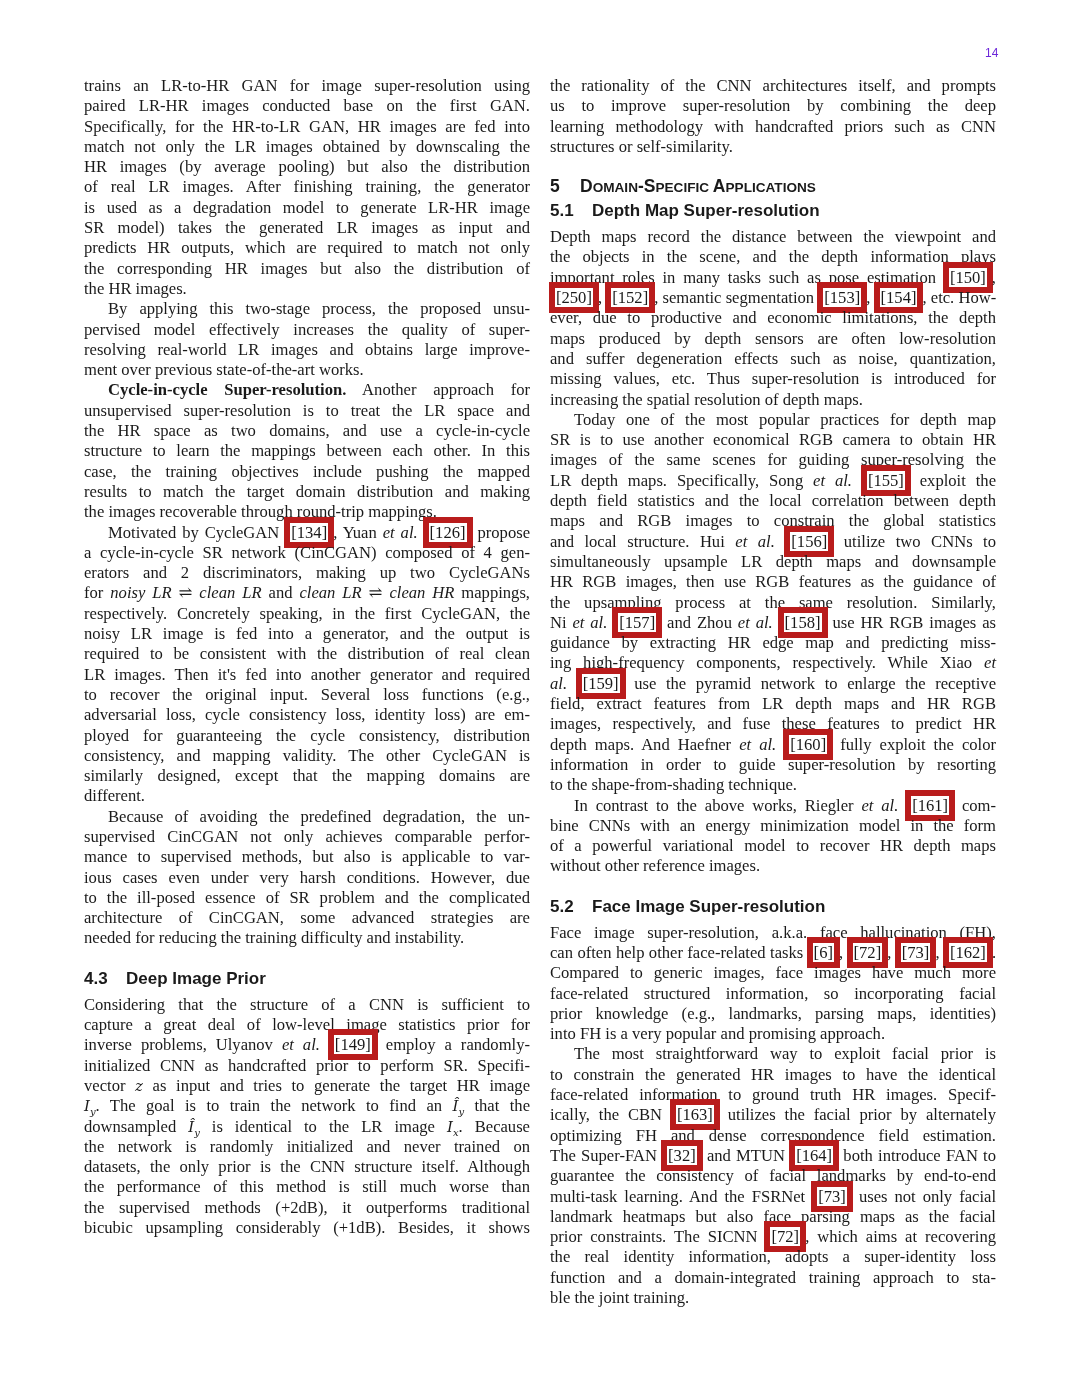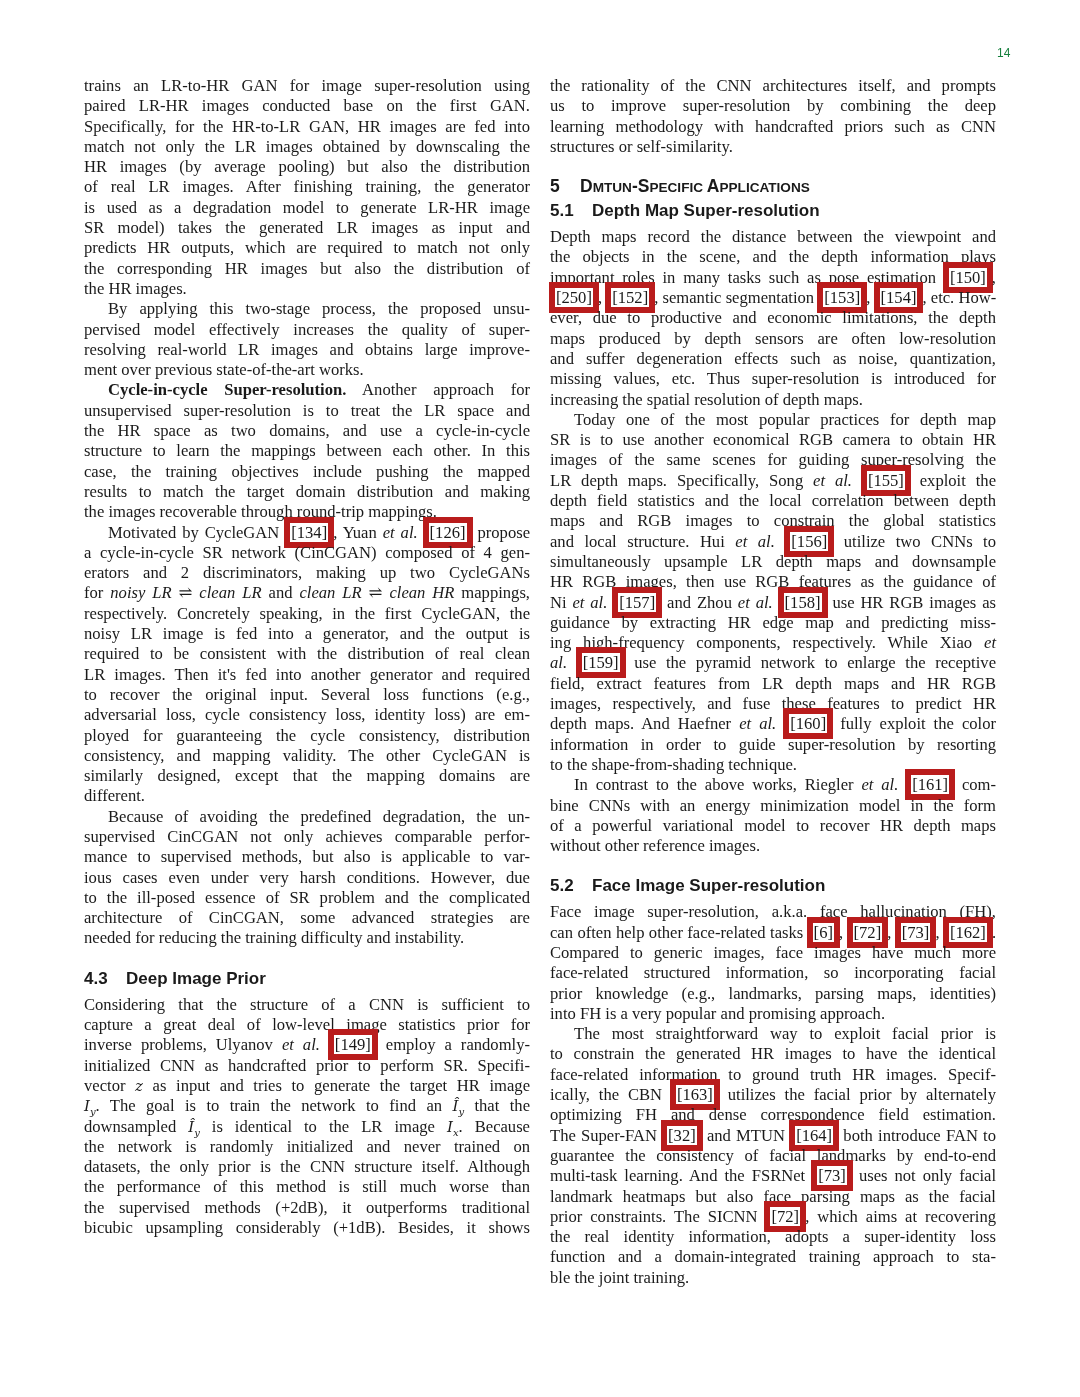--- a/index.html
+++ b/index.html
@@ -1,19 +1,19 @@
 <!DOCTYPE html>
 <html><head>
 <meta charset="utf-8">
 <style>
   html, body { margin: 0; padding: 0; background: #ffffff; }
   body { width: 1080px; height: 1397px; position: relative; overflow: hidden;
          font-family: "Liberation Serif", "DejaVu Serif", serif; color: #1a1a1a; }
   .page-number { position: absolute; top: 46px; left: 985px; width: 40px;
-         font-family: "Liberation Sans", "DejaVu Sans", sans-serif; font-size: 12px; color: #15803d; margin-left: 12px; }
+         font-family: "Liberation Sans", "DejaVu Sans", sans-serif; font-size: 12px; color: #6d28d9; }
   .col { position: absolute; top: 76px; width: 446px; }
   .col-left { left: 84px; }
   .col-right { left: 550px; }
   .line { font-size: 16.6px; line-height: 20.3px; height: 20.3px; white-space: nowrap;
           text-align: justify; text-align-last: justify; }
   .line.last { text-align-last: left; }
   .line.indent { text-indent: 24px; }
   .cite { border: 6px solid #b91c1c; padding: 0 1px; margin: 0 -1px; }
   .ital { font-style: italic; }
   .bold { font-weight: bold; }
@@ -120,21 +120,21 @@
 
 <div class="col col-right">
   <div id="rp1">
       <div class="line">the rationality of the CNN architectures itself, and prompts</div>
       <div class="line">us to improve super-resolution by combining the deep</div>
       <div class="line">learning methodology with handcrafted priors such as CNN</div>
       <div class="line last">structures or self-similarity.</div>
     </div>
 
   <div class="gap-sm" style="height:6px"></div>
-  <div class="sec-title"><span class="num">5</span><span class="sc-big">D</span><span class="sc-small">MTUN</span><span class="sc-big">-S</span><span class="sc-small">PECIFIC </span><span class="sc-big">A</span><span class="sc-small">PPLICATIONS</span></div>
+  <div class="sec-title"><span class="num">5</span><span class="sc-big">D</span><span class="sc-small">OMAIN</span><span class="sc-big">-S</span><span class="sc-small">PECIFIC </span><span class="sc-big">A</span><span class="sc-small">PPLICATIONS</span></div>
   <div class="sub-title"><span class="num">5.1</span><span>Depth Map Super-resolution</span></div>
   <div style="height:4px"></div>
 
   <div>
     <div class="line">Depth maps record the distance between the viewpoint and</div>
     <div class="line">the objects in the scene, and the depth information plays</div>
     <div class="line"><span>important roles in many tasks such as pose estimation </span><span class="cite">[150]</span><span>,</span></div>
     <div class="line"><span class="cite">[250]</span><span>, </span><span class="cite">[152]</span><span>, semantic segmentation </span><span class="cite">[153]</span><span>, </span><span class="cite">[154]</span><span>, etc. How-</span></div>
     <div id="rp2">
         <div class="line">ever, due to productive and economic limitations, the depth</div>
@@ -148,20 +148,21 @@
   <div>
     <div class="line indent">Today one of the most popular practices for depth map</div>
     <div class="line">SR is to use another economical RGB camera to obtain HR</div>
     <div class="line">images of the same scenes for guiding super-resolving the</div>
     <div class="line"><span>LR depth maps. Specifically, Song </span><span class="ital">et al.</span><span> </span><span class="cite">[155]</span><span> exploit the</span></div>
     <div class="line">depth field statistics and the local correlation between depth</div>
     <div class="line">maps and RGB images to constrain the global statistics</div>
     <div class="line"><span>and local structure. Hui </span><span class="ital">et al.</span><span> </span><span class="cite">[156]</span><span> utilize two CNNs to</span></div>
     <div class="line">simultaneously upsample LR depth maps and downsample</div>
     <div class="line">HR RGB images, then use RGB features as the guidance of</div>
+    <div class="line">the upsampling process at the same resolution. Similarly,</div>
     <div class="line"><span>Ni </span><span class="ital">et al.</span><span> </span><span class="cite">[157]</span><span> and Zhou </span><span class="ital">et al.</span><span> </span><span class="cite">[158]</span><span> use HR RGB images as</span></div>
     <div class="line">guidance by extracting HR edge map and predicting miss-</div>
     <div class="line"><span>ing high-frequency components, respectively. While Xiao </span><span class="ital">et</span></div>
     <div class="line"><span class="ital">al.</span><span> </span><span class="cite">[159]</span><span> use the pyramid network to enlarge the receptive</span></div>
     <div class="line">field, extract features from LR depth maps and HR RGB</div>
     <div class="line">images, respectively, and fuse these features to predict HR</div>
     <div class="line"><span>depth maps. And Haefner </span><span class="ital">et al.</span><span> </span><span class="cite">[160]</span><span> fully exploit the color</span></div>
     <div class="line">information in order to guide super-resolution by resorting</div>
     <div class="line last">to the shape-from-shading technique.</div>
   </div>

